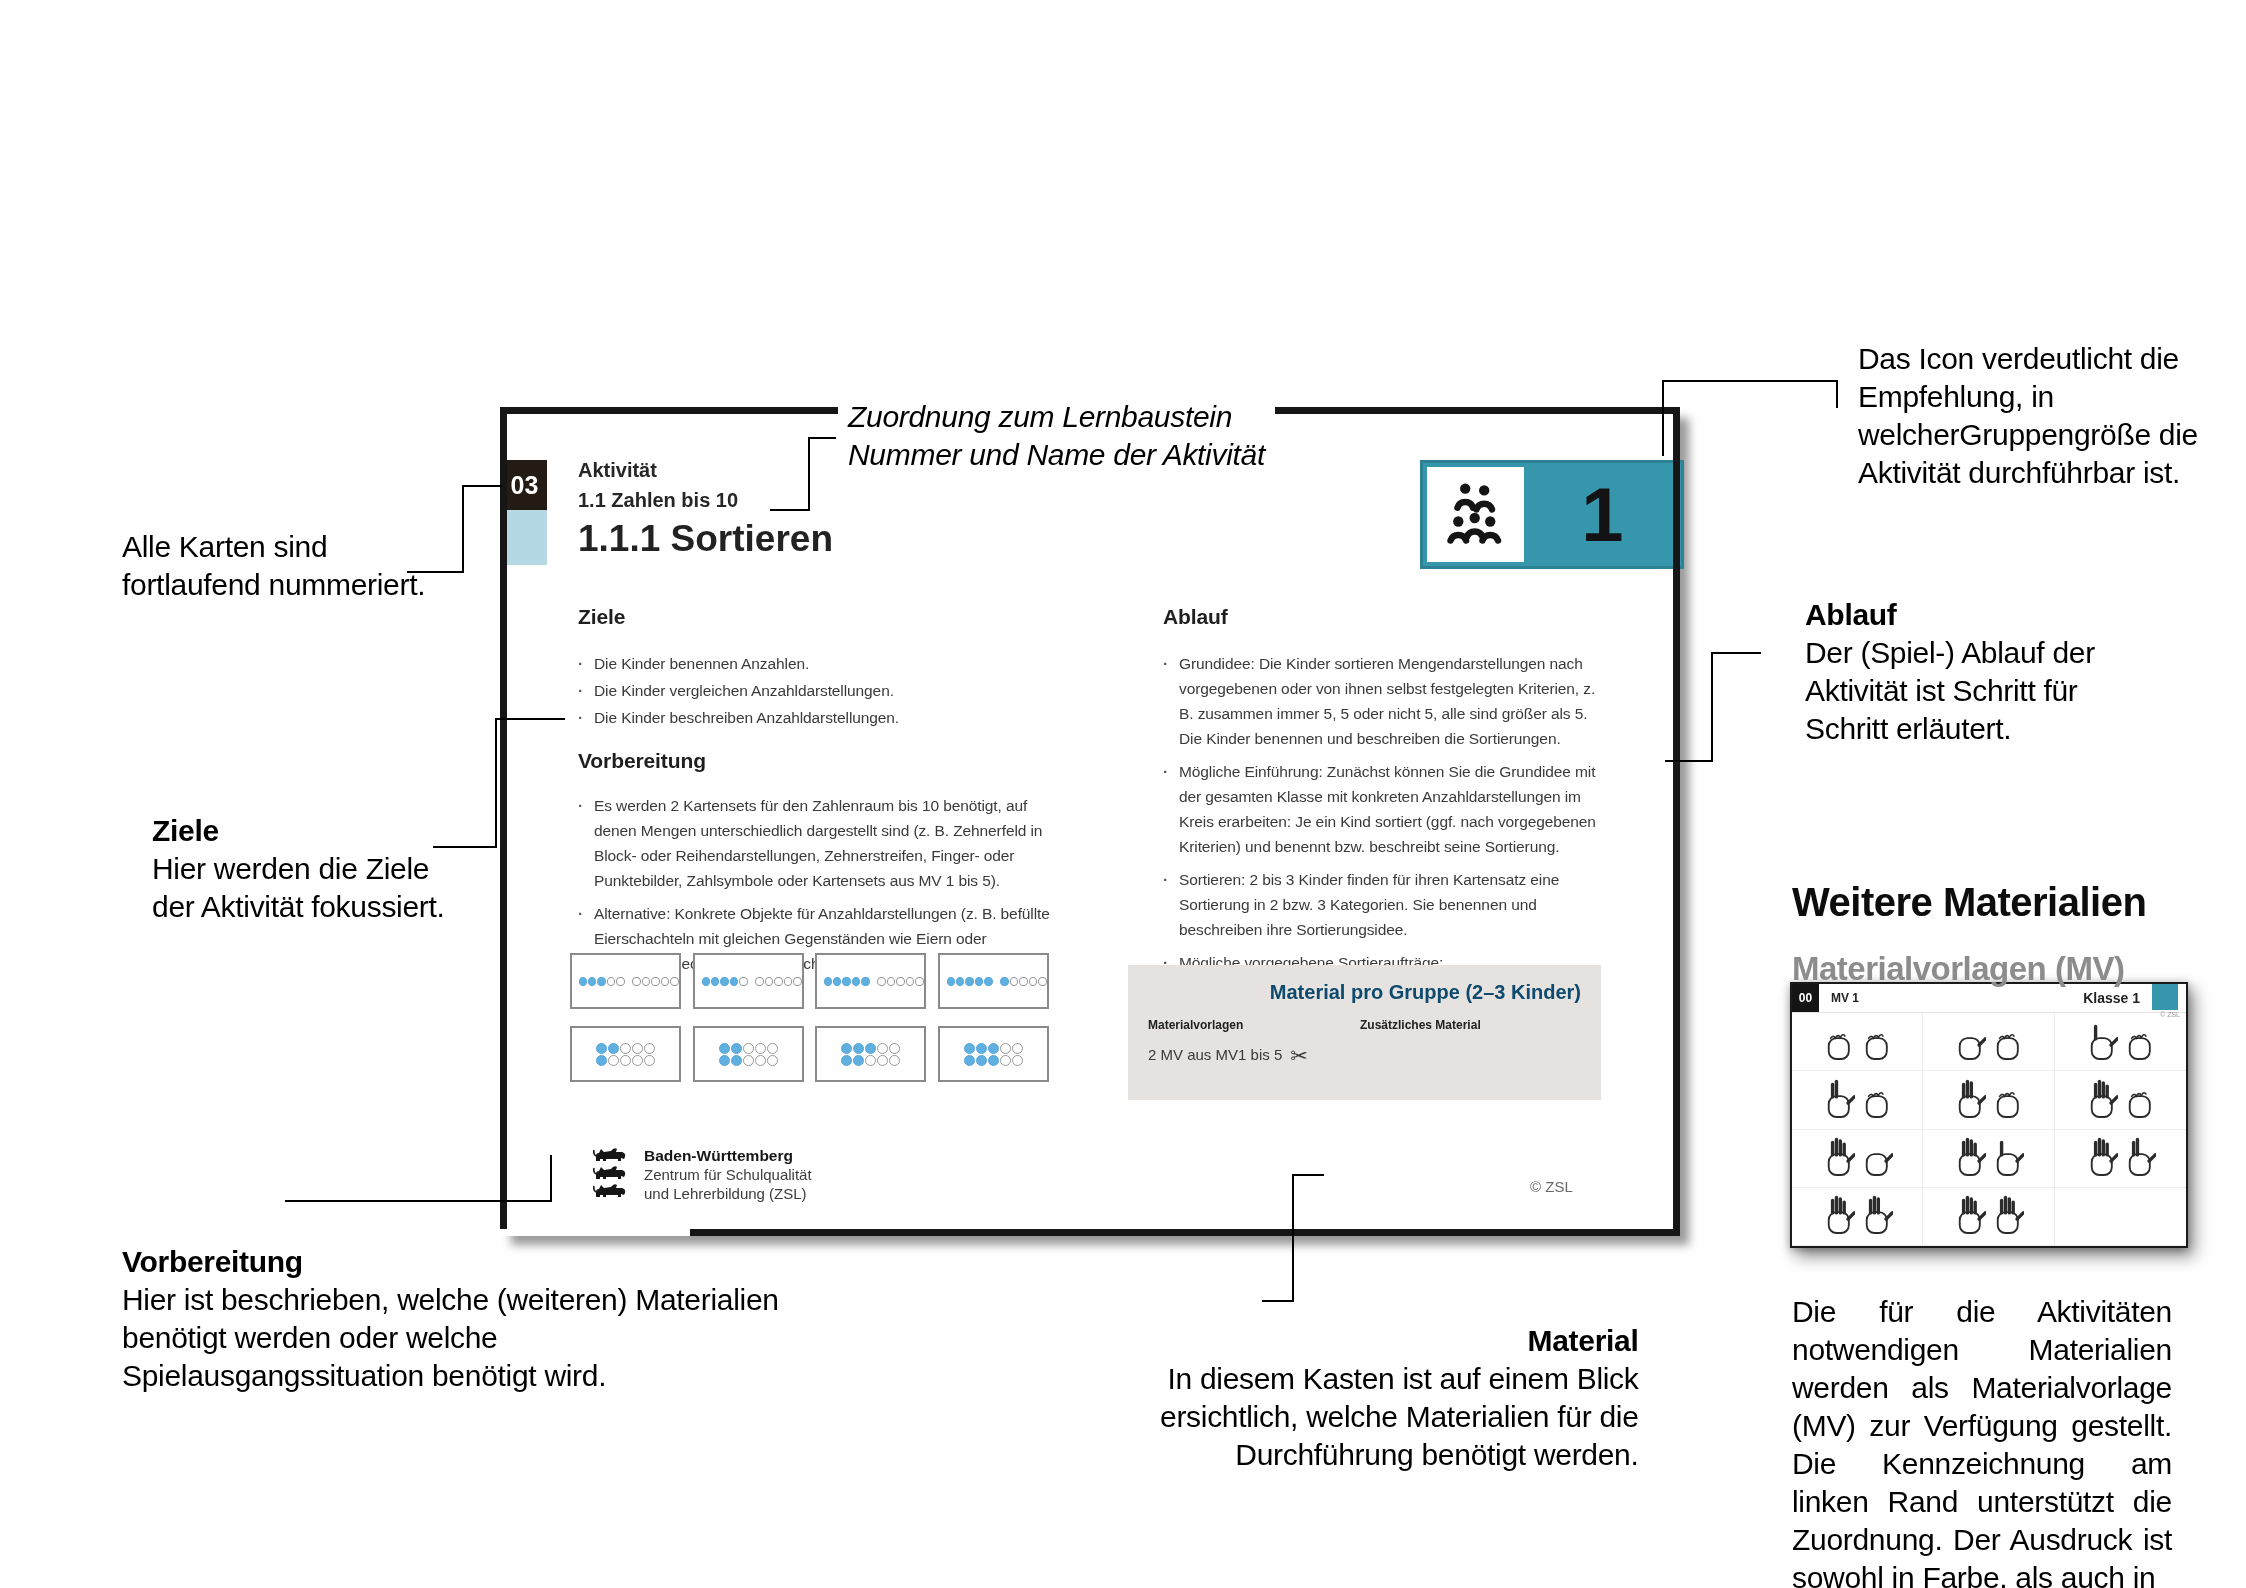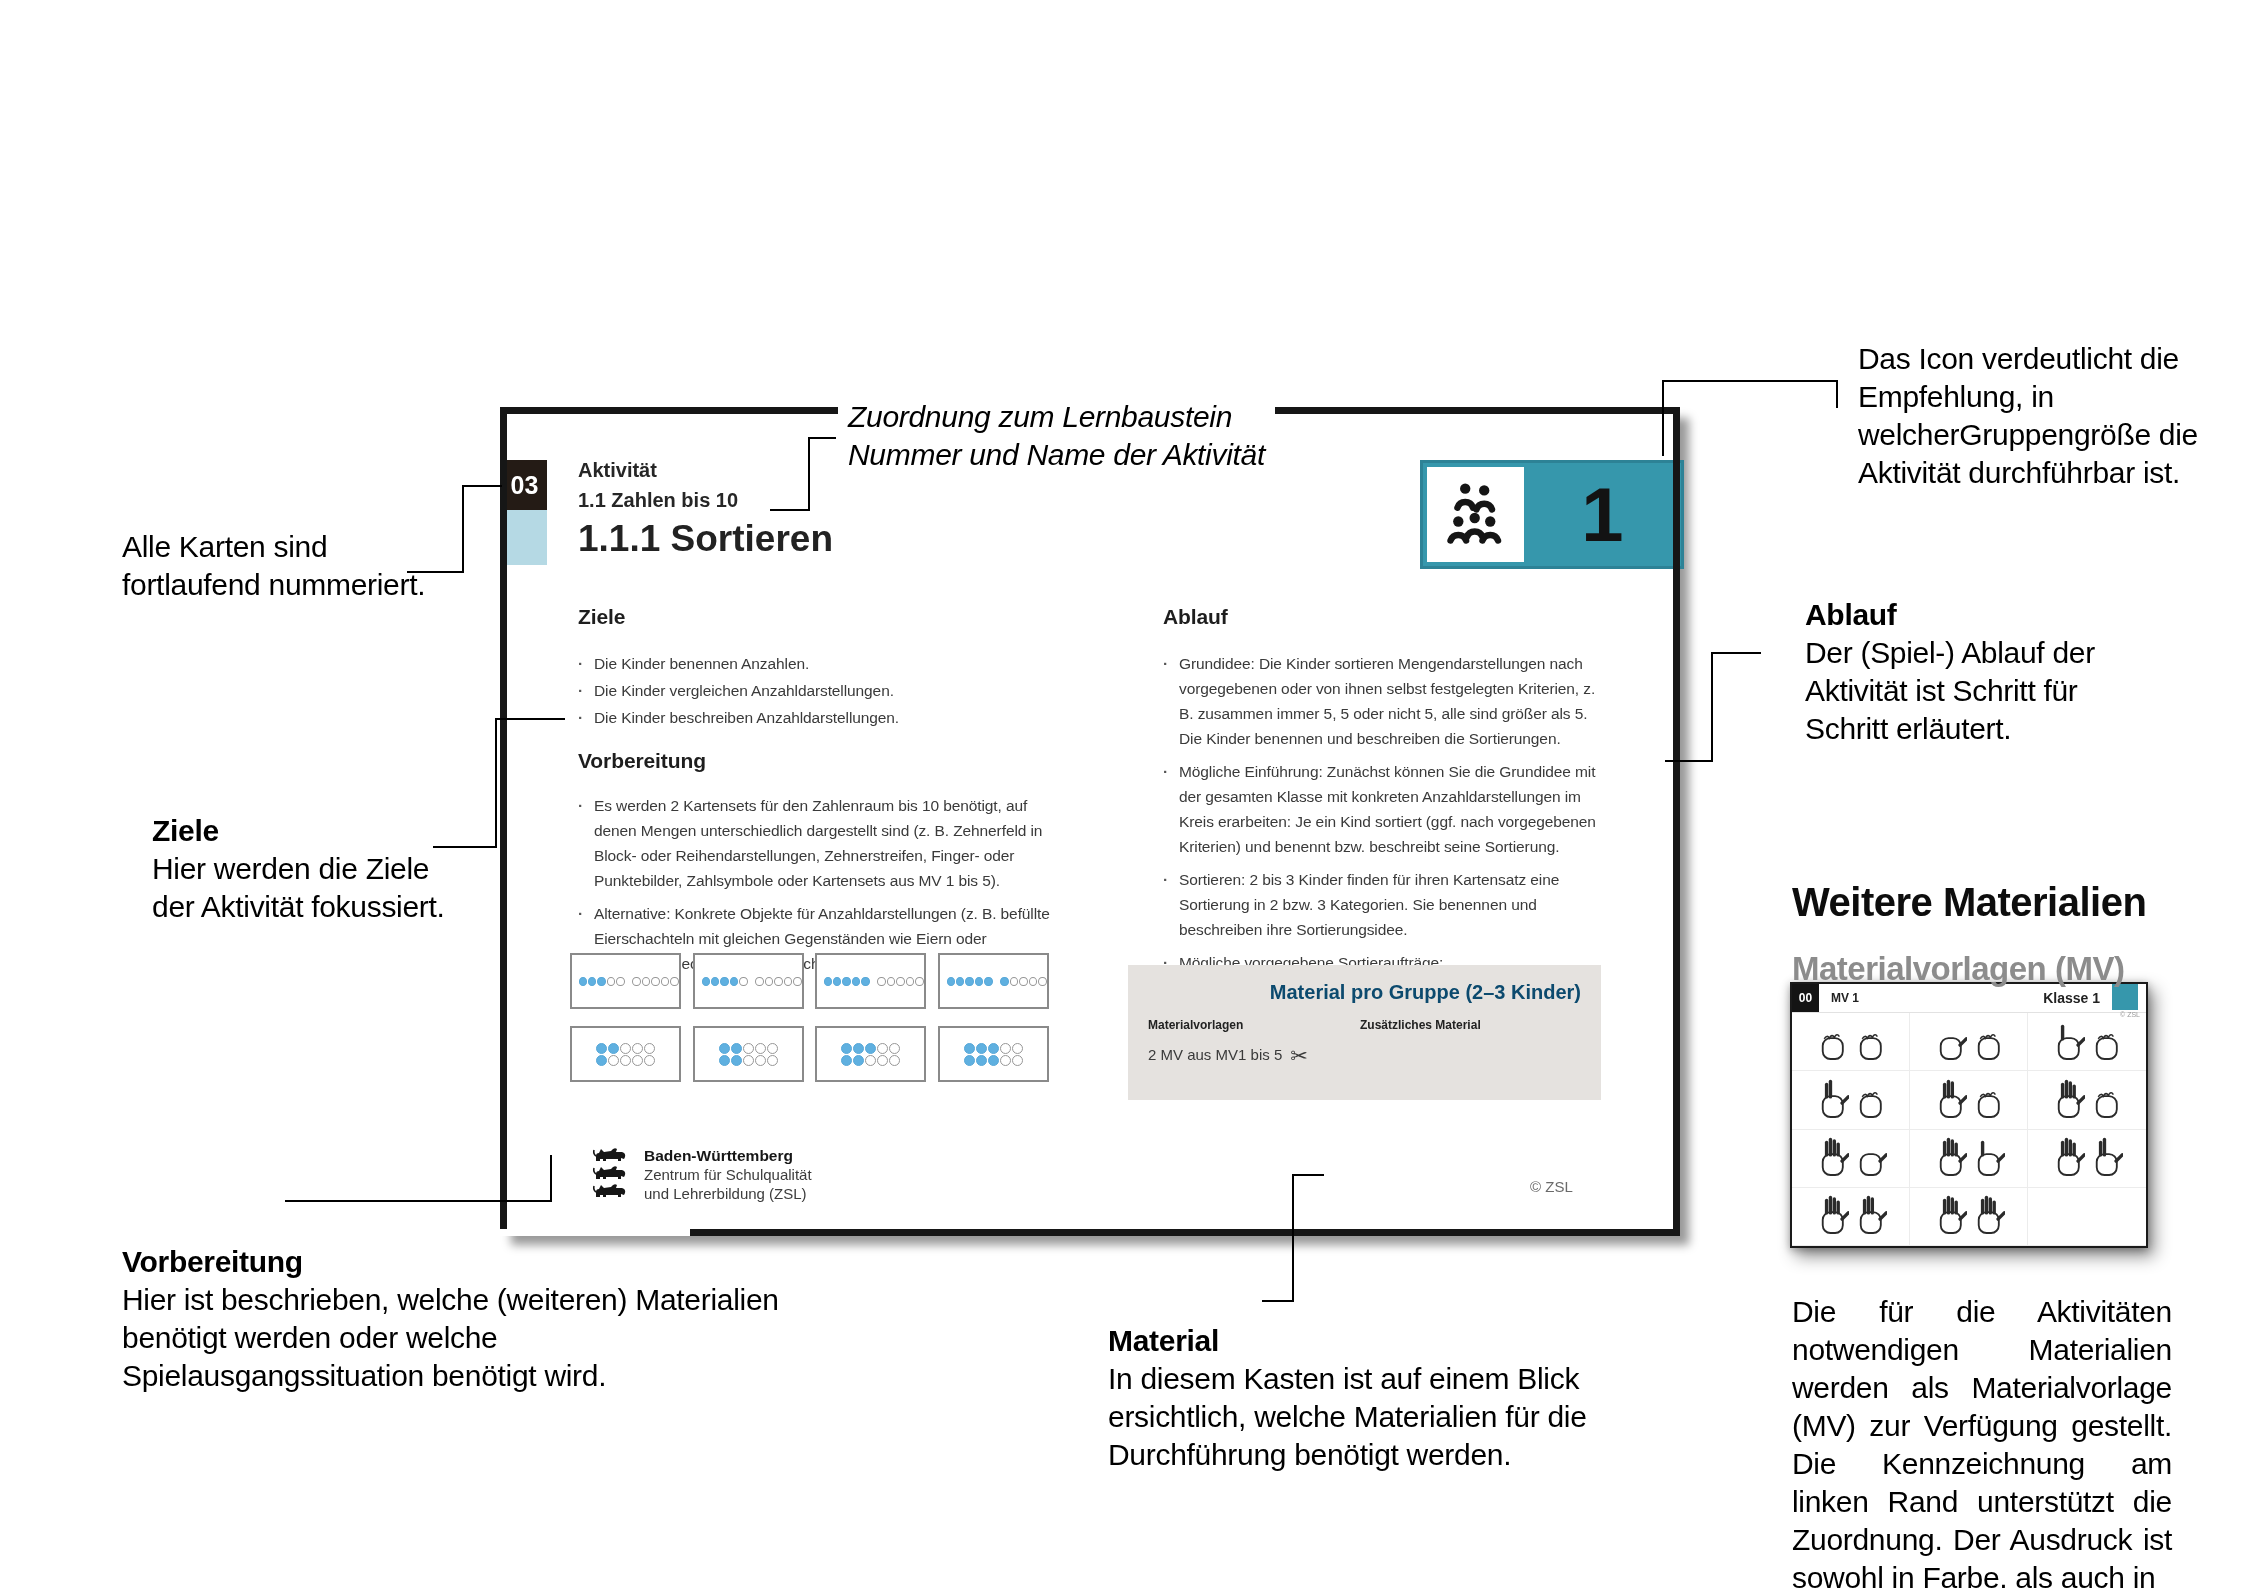--- a/index.html
+++ b/index.html
@@ -64,21 +64,21 @@
   .onwhite{background:#fff;padding:2px 10px;}
   .wm-title{font-size:40px;font-weight:bold;color:#0d0d0d;letter-spacing:-0.5px;}
   .wm-sub{font-size:33px;font-weight:bold;color:#8c8c8c;margin-top:25px;letter-spacing:-0.5px;}
   .mvpara{left:1792px;top:1293px;width:380px;z-index:8;font-size:30px;line-height:38px;
           text-align:justify;letter-spacing:-0.3px;color:#000;}
 
   
   .ld{background:#000;z-index:7;}
 
   
-  .mv{left:1790px;top:982px;width:358px;height:266px;background:#fff;border:2px solid #1a1a1a;z-index:3;
+  .mv{left:1790px;top:982px;width:398px;height:266px;background:#fff;border:2px solid #1a1a1a;z-index:3;
       box-shadow:6px 8px 16px rgba(0,0,0,0.45), 0 2px 8px rgba(0,0,0,0.30);box-sizing:border-box;}
   .mv-head{height:28px;display:flex;align-items:center;border-bottom:1px solid #e2e2e2;position:relative;}
   .mv-num{width:27px;height:100%;background:#141414;color:#fff;font-size:12px;font-weight:bold;
           display:flex;align-items:center;justify-content:center;}
   .mv-label{font-size:12px;font-weight:bold;margin-left:12px;color:#222;}
   .mv-klasse{position:absolute;right:46px;font-size:14px;font-weight:bold;color:#222;}
   .mv-teal{position:absolute;right:8px;top:0;width:26px;height:26px;}
   .mv-copy{position:absolute;right:6px;top:27px;font-size:7px;color:#9a9a9a;}
   .mv-grid{display:grid;grid-template-columns:1fr 1fr 1fr;grid-template-rows:repeat(4,1fr);height:233px;}
   .mv-cell{border-right:1px solid #ececec;border-bottom:1px solid #ececec;display:flex;
@@ -325,21 +325,21 @@
   <div>der Aktivität fokussiert.</div>
 </div>
 
 <div class="abs ann" style="left:122px;top:1243px;">
   <div><b>Vorbereitung</b></div>
   <div>Hier ist beschrieben, welche (weiteren) Materialien</div>
   <div>benötigt werden oder welche</div>
   <div>Spielausgangssituation benötigt wird.</div>
 </div>
 
-<div class="abs ann" style="left:1108px;top:1322px;">
+<div class="abs ann" style="left:1160px;top:1322px;text-align:right;">
   <div><b>Material</b></div>
   <div>In diesem Kasten ist auf einem Blick</div>
   <div>ersichtlich, welche Materialien für die</div>
   <div>Durchführung benötigt werden.</div>
 </div>
 
 <div class="abs ann" style="left:1858px;top:340px;">
   <div>Das Icon verdeutlicht die</div>
   <div>Empfehlung, in</div>
   <div>welcherGruppengröße die</div>

